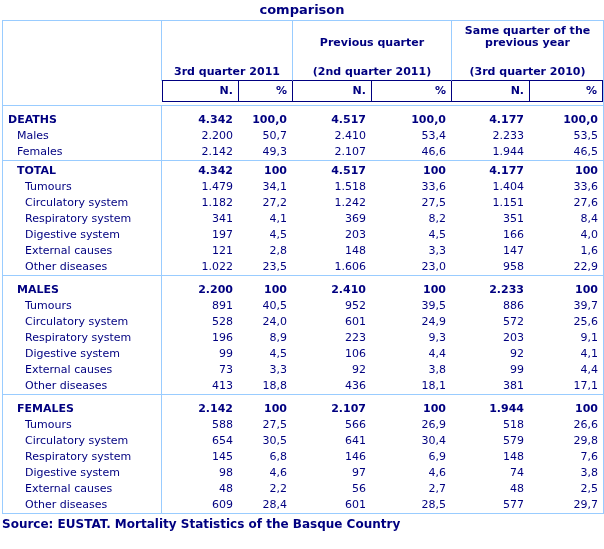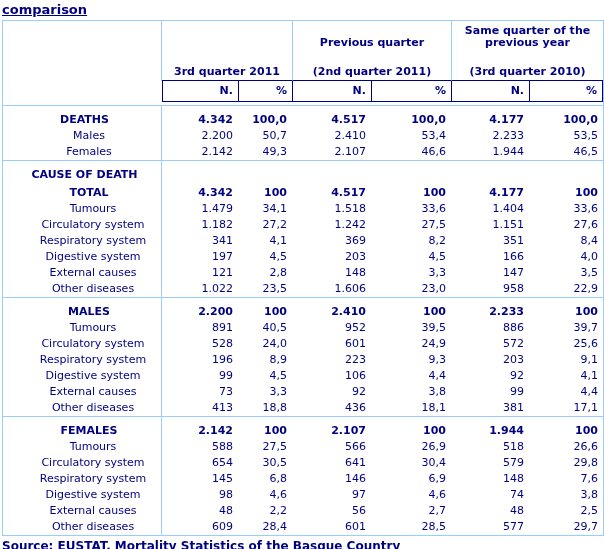--- a/index.html
+++ b/index.html
@@ -11,21 +11,21 @@
     width:604px;height:549px;
     font-family:"DejaVu Sans","Liberation Sans",sans-serif;
     color:var(--navy);
     overflow:hidden;
   }
   .page{width:604px;}
 
   
   .title{font-weight:bold;font-size:13px;line-height:16px;padding:2px 2px 0 2px;color:var(--navy);}
   .title .t1{text-align:justify;text-align-last:justify;}
-  .title .t2{text-align:left;text-decoration:underline;}
+  .title .t2{text-align:center;}
 
   
   .tbl-wrap{border:1px solid var(--lblue);margin:2px 1px 0 2px;width:600px;}
   table{border-collapse:separate;border-spacing:0;table-layout:fixed;width:600px;}
 
   
   thead td{font-weight:bold;font-size:11px;color:var(--navy);}
   td.corner{border-right:1px solid var(--lblue);}
   td.grp{
     border-bottom:1px solid var(--navy);
@@ -38,21 +38,21 @@
     border-left:1px solid var(--navy);
     border-bottom:1px solid var(--navy);
     text-align:right;padding:4px 5px 4px 0;line-height:12px;
   }
   td.nh.last{border-right:1px solid var(--navy);}
   td.blank{}
   tr.hdr-gap td{border-bottom:1px solid var(--lblue);height:3px;padding:0;line-height:0;font-size:0;}
 
   
   tbody td{font-size:11px;line-height:12px;padding:2px 5px 2px 0;color:var(--navy);vertical-align:bottom;}
-  tbody td.lab{text-align:center;border-right:1px solid var(--lblue);padding-right:0;}
+  tbody td.lab{text-align:left;border-right:1px solid var(--lblue);padding-right:0;}
   tbody td.val{text-align:right;}
   tbody td.lab.i0{padding-left:5px;}
   tbody td.lab.i1{padding-left:14px;}
   tbody td.lab.i2{padding-left:22px;}
   tr.bold td{font-weight:bold;}
   tr.gap-lg td{padding-top:8px;}
   tr.gap-sm td{padding-top:4px;}
   tr.sep td{border-bottom:1px solid var(--lblue);}
 
   
@@ -128,29 +128,20 @@
           </tr>
           <tr class="sep">
             <td class="lab i1">Females</td>
             <td class="val">2.142</td>
             <td class="val">49,3</td>
             <td class="val">2.107</td>
             <td class="val">46,6</td>
             <td class="val">1.944</td>
             <td class="val">46,5</td>
           </tr>
-          <tr class="bold gap-lg">
-            <td class="lab i0">CAUSE OF DEATH</td>
-            <td class="val"></td>
-            <td class="val"></td>
-            <td class="val"></td>
-            <td class="val"></td>
-            <td class="val"></td>
-            <td class="val"></td>
-          </tr>
           <tr class="bold gap-sm">
             <td class="lab i1">TOTAL</td>
             <td class="val">4.342</td>
             <td class="val">100</td>
             <td class="val">4.517</td>
             <td class="val">100</td>
             <td class="val">4.177</td>
             <td class="val">100</td>
           </tr>
           <tr class="">
@@ -189,21 +180,21 @@
             <td class="val">166</td>
             <td class="val">4,0</td>
           </tr>
           <tr class="">
             <td class="lab i2">External causes</td>
             <td class="val">121</td>
             <td class="val">2,8</td>
             <td class="val">148</td>
             <td class="val">3,3</td>
             <td class="val">147</td>
-            <td class="val">3,5</td>
+            <td class="val">1,6</td>
           </tr>
           <tr class="sep">
             <td class="lab i2">Other diseases</td>
             <td class="val">1.022</td>
             <td class="val">23,5</td>
             <td class="val">1.606</td>
             <td class="val">23,0</td>
             <td class="val">958</td>
             <td class="val">22,9</td>
           </tr>

